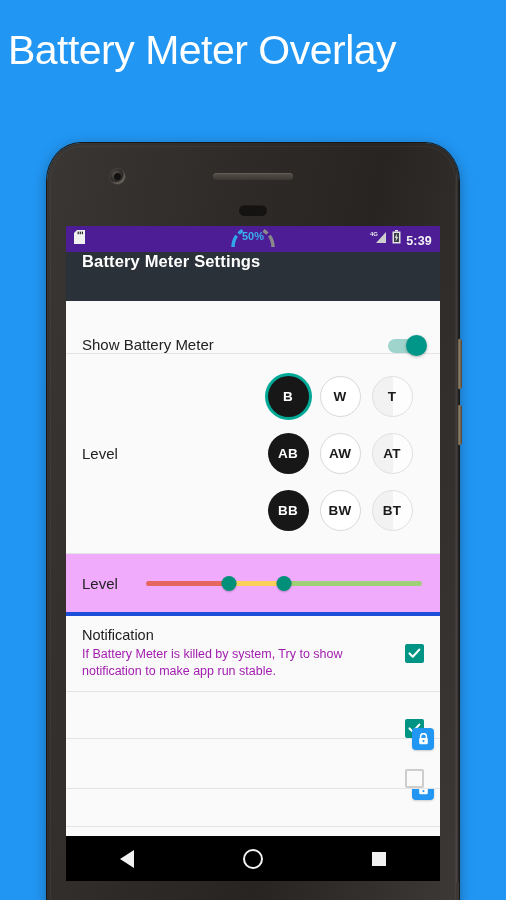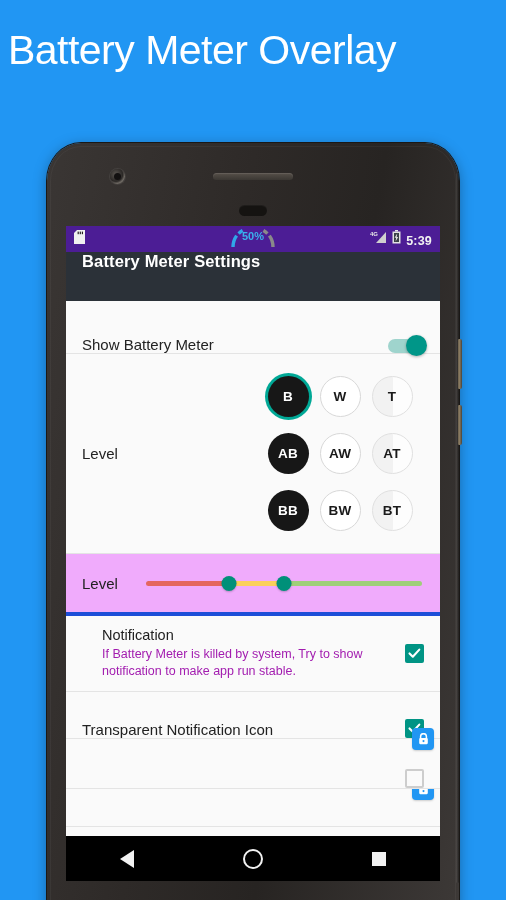--- a/index.html
+++ b/index.html
@@ -170,21 +170,21 @@
   .seg-yellow { background:#fbd05a; }
   .seg-green  { background:#9fcf79; }
   .thumb {
     position:absolute; top:4px; width:15px; height:15px; border-radius:50%;
     background:#009079; transform:translateX(-50%);
     box-shadow:0 1px 2px rgba(0,0,0,.22);
   }
 
   
   .notif-row { padding:11px 16px 12px 16px; display:flex; align-items:center; border-bottom:1px solid #e4e4e4; background:#fafafa; }
-  .notif-text { max-width:264px;margin-left:20px; }
+  .notif-text { max-width:264px; }
   .notif-title { font-size:14.5px; color:#202020; }
 
   .check {
     width:19px; height:19px; border-radius:2px; background:#009484;
     display:flex; align-items:center; justify-content:center; flex:none;
   }
   .check svg { display:block; }
   .check.empty { background:transparent; border:2px solid #cdcdcd; }
 
   .row-transparent { height:47px; }
@@ -345,21 +345,20 @@
         </div>
         <span class="spacer"></span>
         <span class="check">
           <svg width="13" height="11" viewBox="0 0 13 11">
             <path d="M1.5 5.4 L4.8 8.7 L11.3 1.6" stroke="#ffffff" stroke-width="2.1" fill="none" stroke-linecap="round" stroke-linejoin="round"></path>
           </svg>
         </span>
       </div>
 
       <div class="row row-transparent">
-        <span class="row-label">Transparent Notification Icon</span>
         <span class="spacer"></span>
         <span class="check">
           <svg width="13" height="11" viewBox="0 0 13 11">
             <path d="M1.5 5.4 L4.8 8.7 L11.3 1.6" stroke="#ffffff" stroke-width="2.1" fill="none" stroke-linecap="round" stroke-linejoin="round"></path>
           </svg>
         </span>
       </div>
 
       <div class="row row-locked disabled">
         <span class="spacer"></span>

